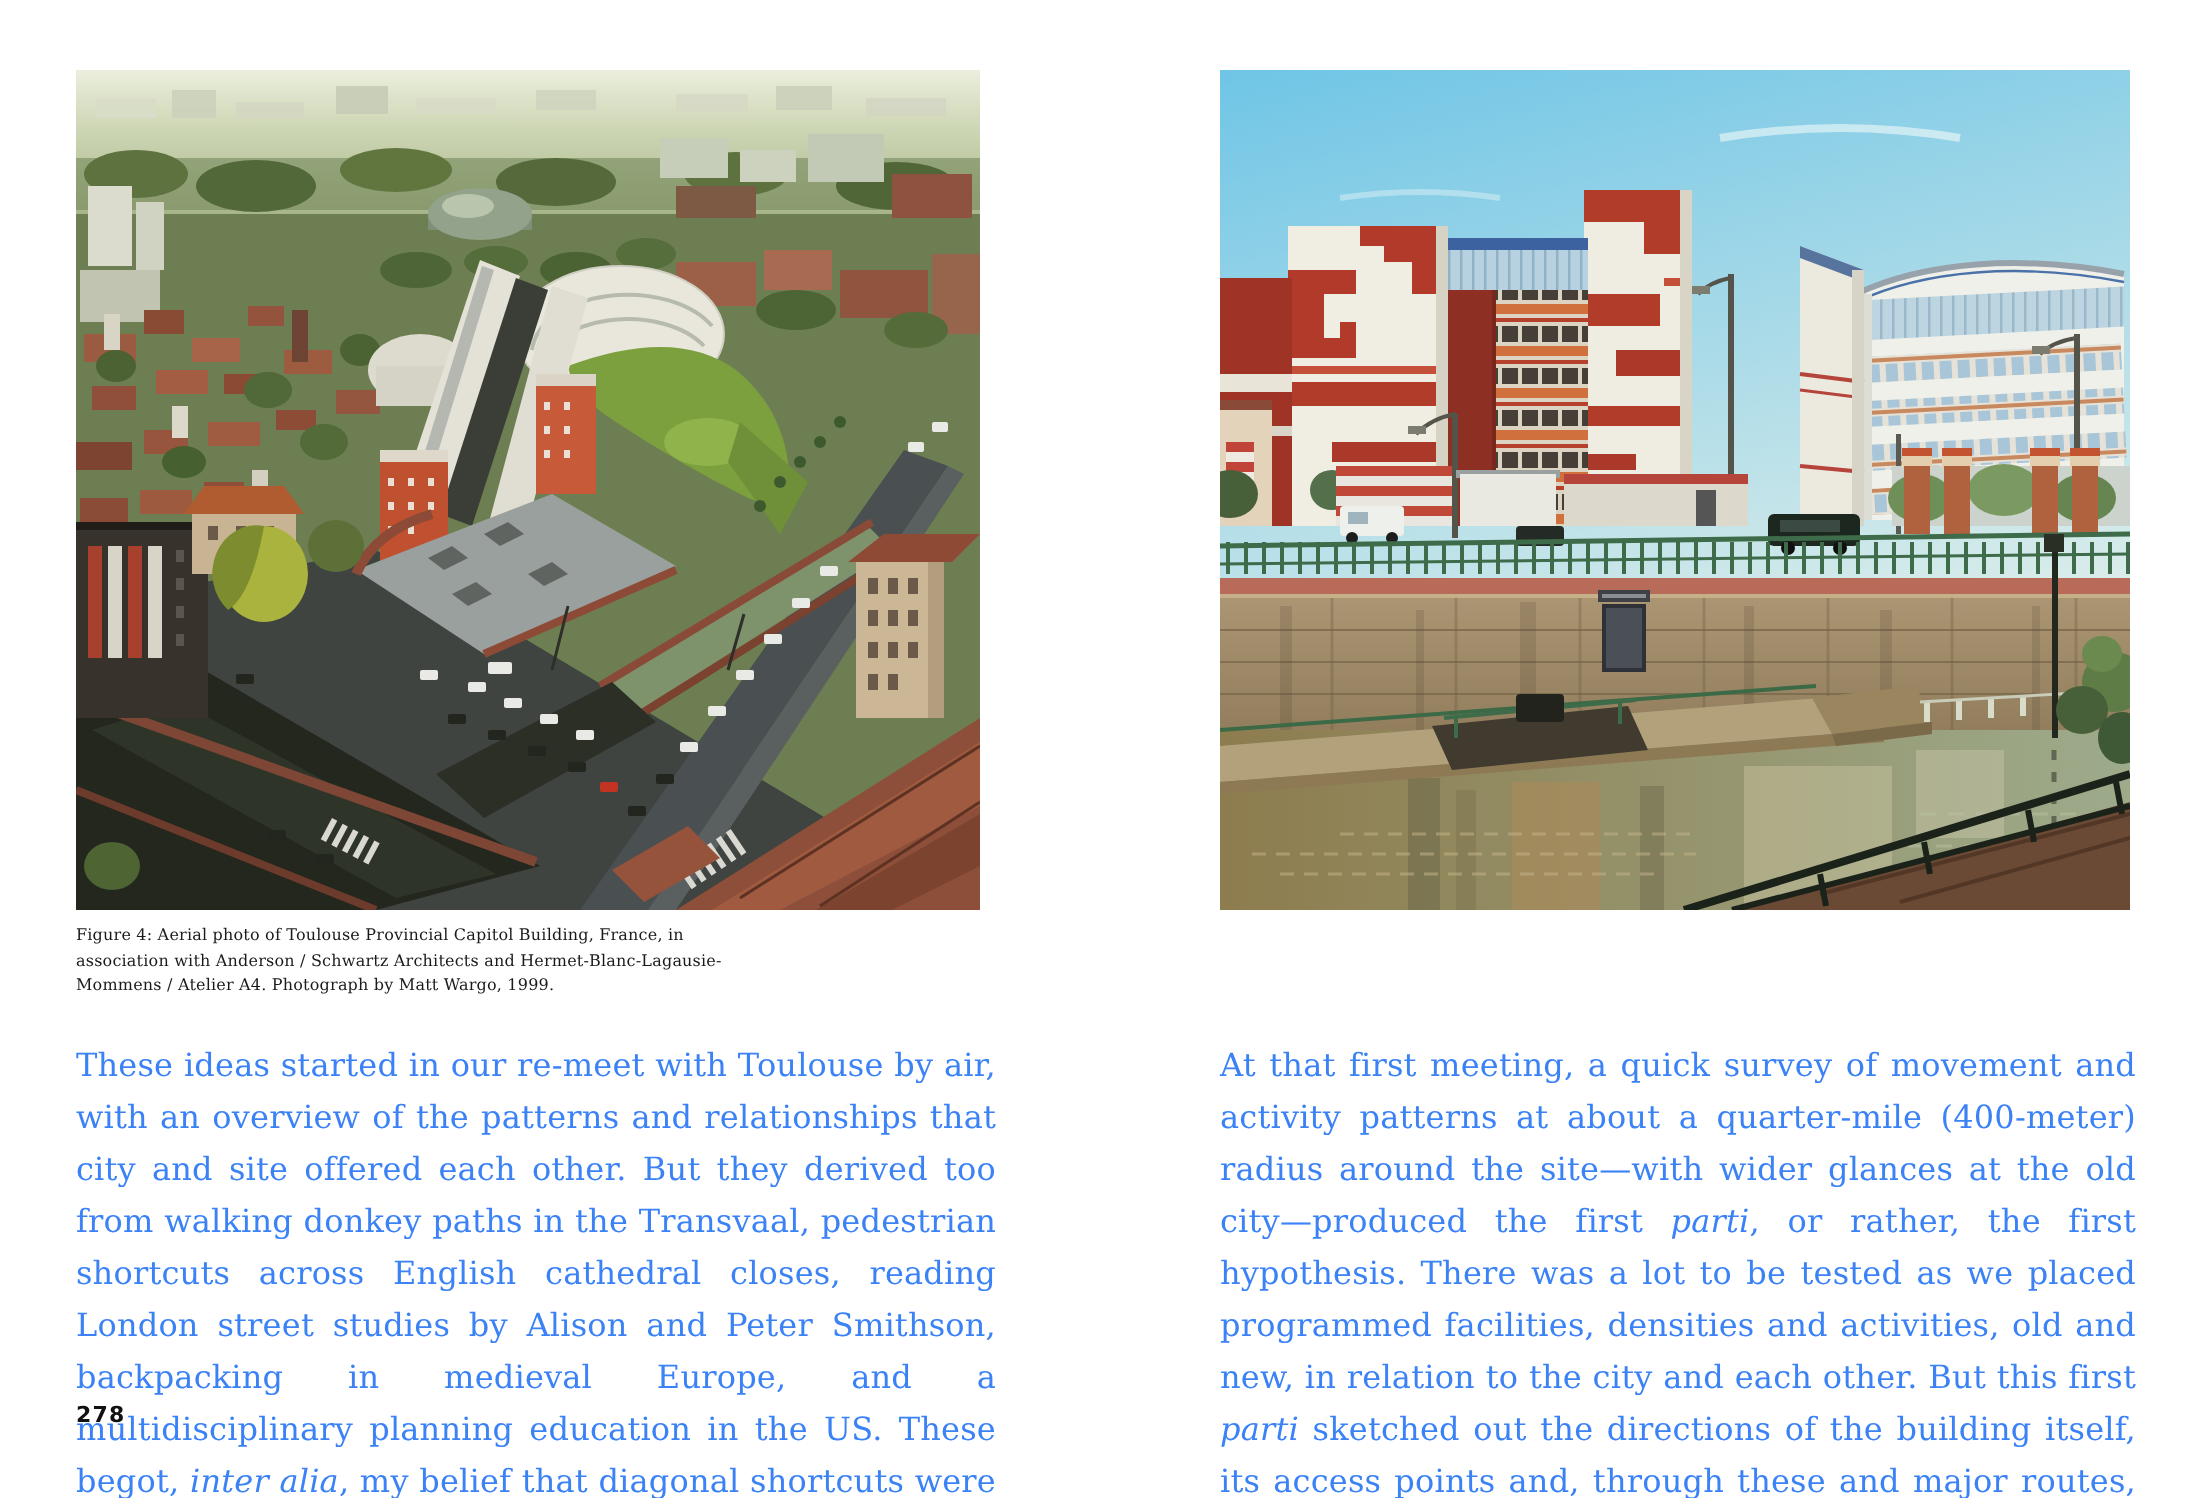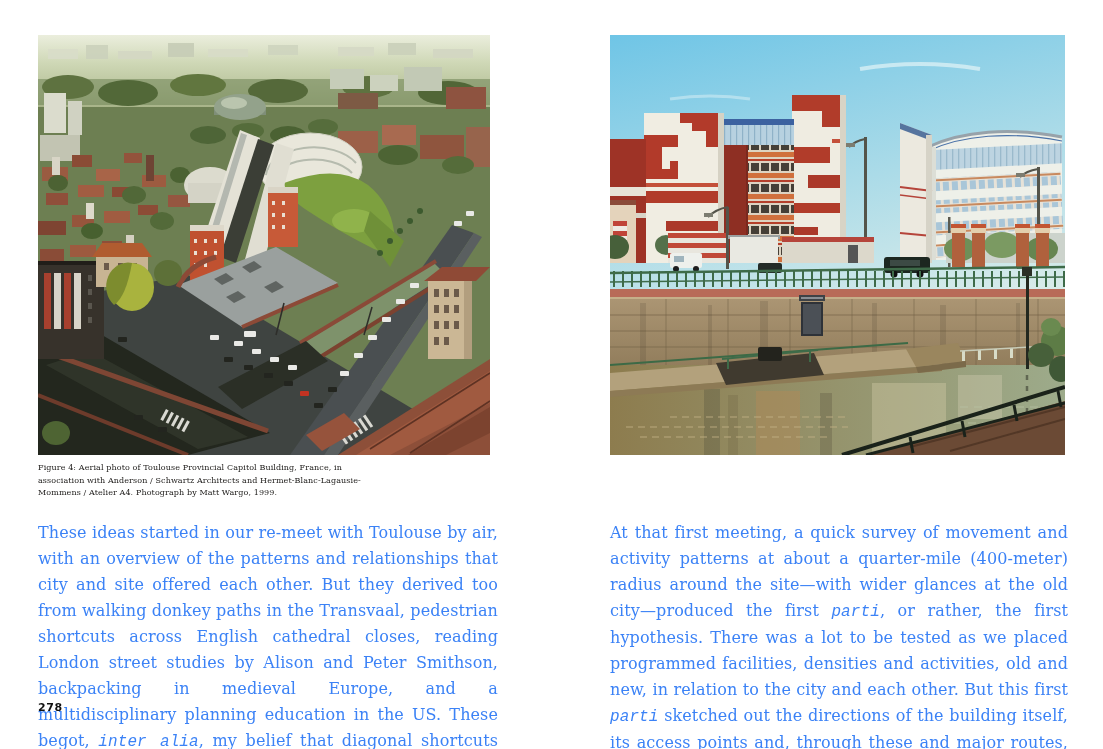--- a/index.html
+++ b/index.html
@@ -12,21 +12,21 @@
   .caption{
     position:absolute;
     font-family:"DejaVu Serif", serif;
     font-size:8px;line-height:12.5px;letter-spacing:.1px;color:#1c1a18;
   }
   .bodytext{
     position:absolute;
     font-size:16px;line-height:26px;text-align:justify;color:#3b82f6;
     letter-spacing:.1px;
   }
-  .bodytext em{font-style:italic;font-family:Liberation Mono, monospace;}
+  .bodytext em{font-style:italic;}
   .folio{
     position:absolute;top:701px;
     font-family:"DejaVu Sans", sans-serif;font-weight:bold;
     font-size:11px;letter-spacing:.6px;color:#111;
   }
   .folio-left{left:38px;}
   .folio-right{left:610px;width:457px;text-align:right;}
 </style>
 </head>
 <body>

